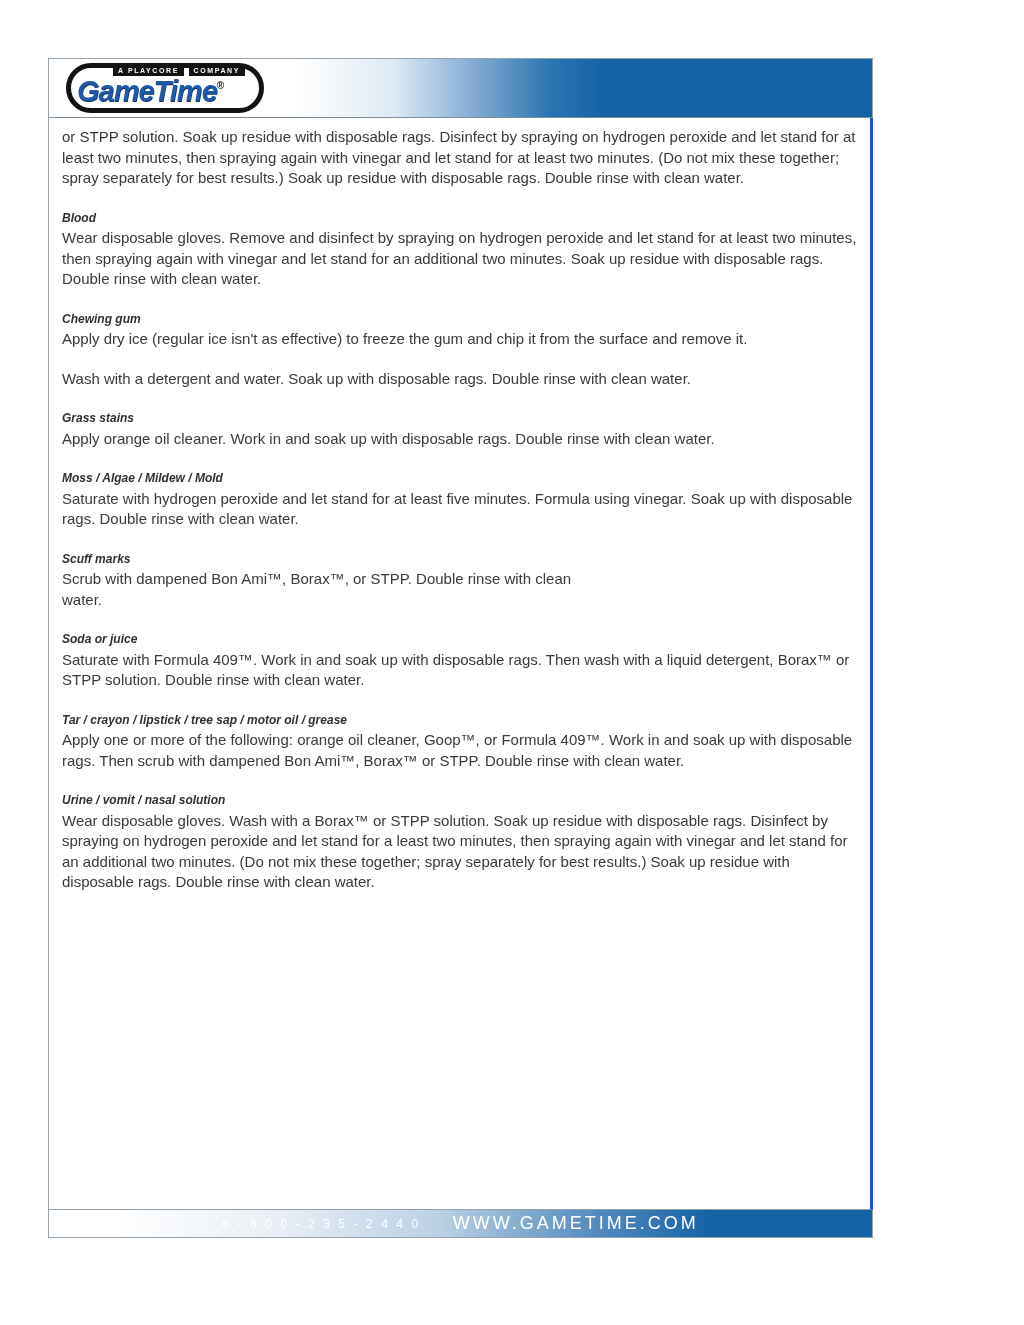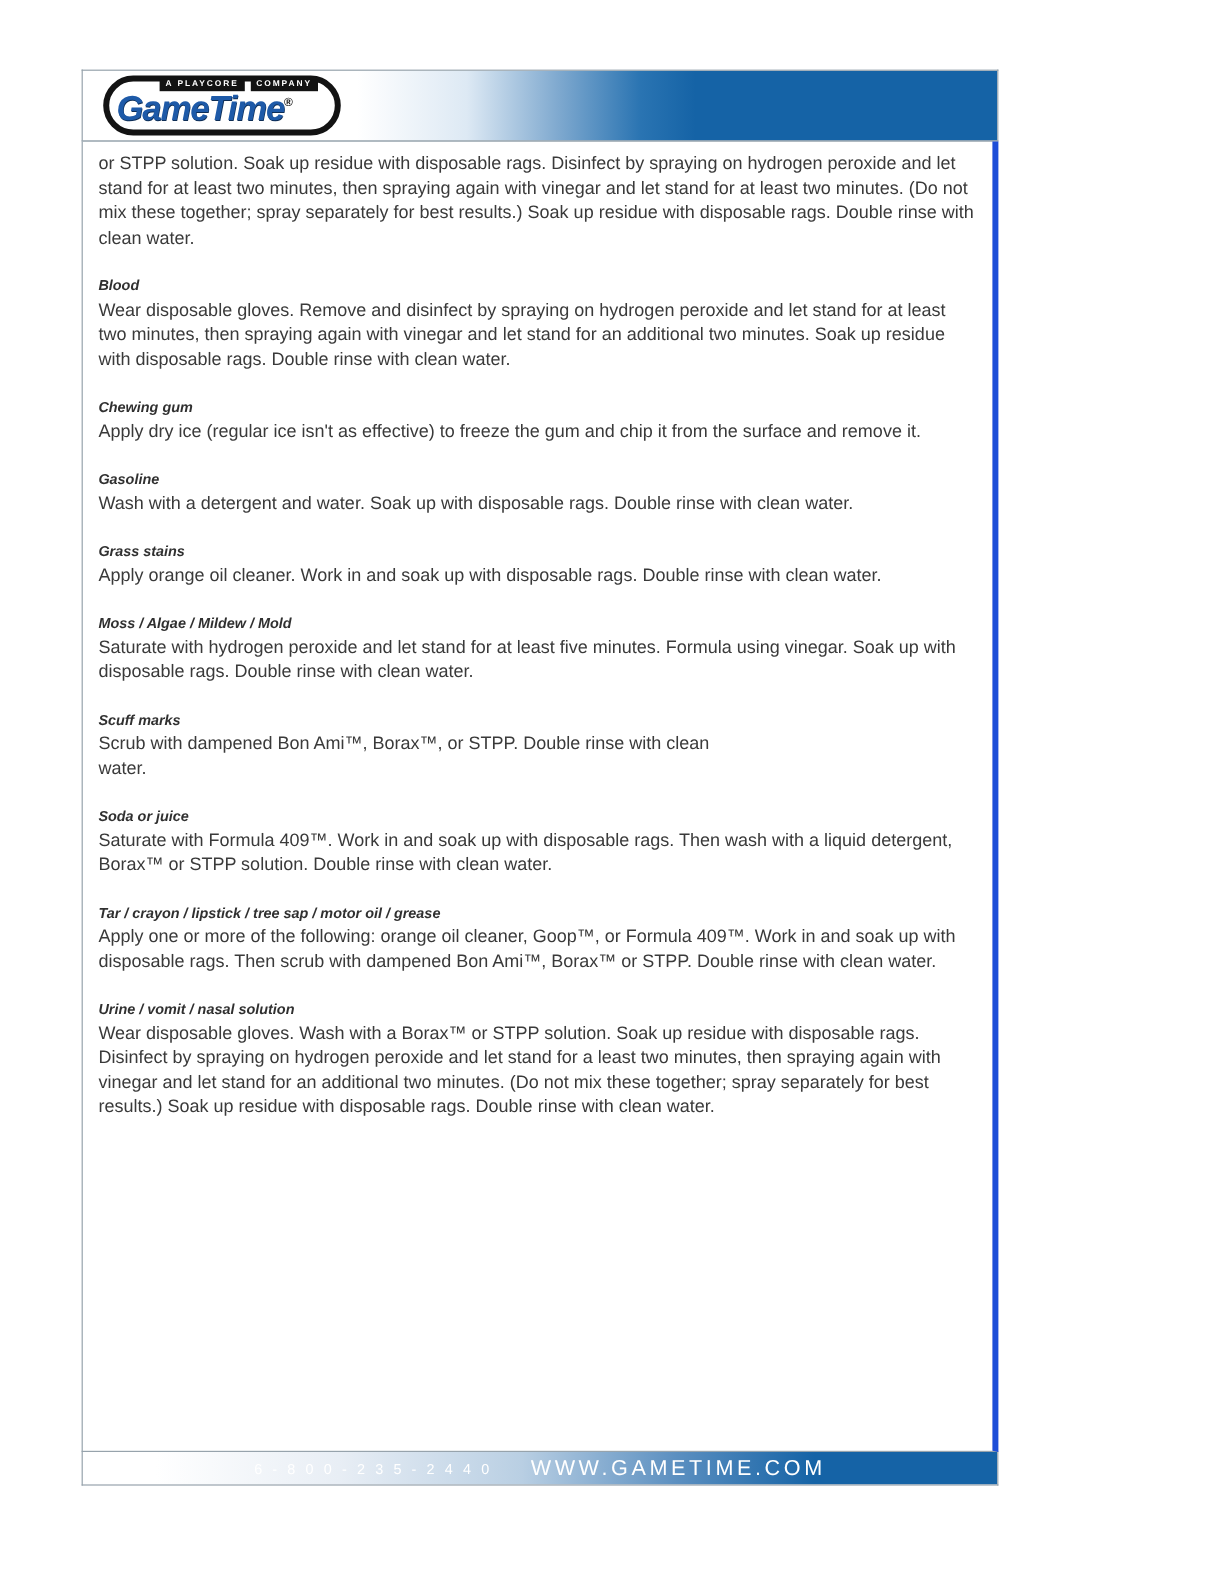--- a/index.html
+++ b/index.html
@@ -5,22 +5,22 @@
   html, body { margin: 0; padding: 0; }
   body {
     width: 1024px; height: 1325px;
     background: #ffffff;
     font-family: "Liberation Sans", sans-serif;
     overflow: hidden;
     position: relative;
   }
   .doc-page {
     position: absolute;
-    left: 68px; top: 58px;
-    width: 764px;
+    left: 48px; top: 58px;
+    width: 825px;
   }
   
   .header-bar {
     box-sizing: border-box;
     height: 60px;
     border: 1px solid #97a3ac;
     border-bottom: 1px solid #7d8d99;
     background: linear-gradient(90deg,
       #ffffff 0%, #ffffff 30%,
       #dde9f4 42%, #7fa9cf 52%,
@@ -73,21 +73,21 @@
     font-style: normal;
     letter-spacing: 0;
     vertical-align: 12px;
     color: #131313;
     text-shadow: none;
   }
   
   .content-area {
     box-sizing: border-box;
     border-left: 1px solid #97a3ac;
-    border-right: 5px solid #1d4ed8;
+    border-right: 3px solid #1d4ed8;
     border-bottom: 1px solid #97a3ac;
     min-height: 1092px;
     padding: 9px 13px 0 13px;
     color: #3a3a3a;
     font-size: 15px;
     line-height: 20.5px;
   }
   .section { margin: 0; }
   .section + .section { margin-top: 19px; }
   .section-heading {
@@ -154,21 +154,20 @@
       <h3 class="section-heading">Blood</h3>
       <p class="section-body">Wear disposable gloves. Remove and disinfect by spraying on hydrogen peroxide and let stand for at least two minutes, then spraying again with vinegar and let stand for an additional two minutes. Soak up residue with disposable rags. Double rinse with clean water.</p>
     </div>
 
     <div class="section">
       <h3 class="section-heading">Chewing gum</h3>
       <p class="section-body">Apply dry ice (regular ice isn't as effective) to freeze the gum and chip it from the surface and remove it.</p>
     </div>
 
     <div class="section">
-      <h3 class="section-heading">Gasoline</h3>
       <p class="section-body">Wash with a detergent and water. Soak up with disposable rags. Double rinse with clean water.</p>
     </div>
 
     <div class="section">
       <h3 class="section-heading">Grass stains</h3>
       <p class="section-body">Apply orange oil cleaner. Work in and soak up with disposable rags. Double rinse with clean water.</p>
     </div>
 
     <div class="section">
       <h3 class="section-heading">Moss / Algae / Mildew / Mold</h3>

